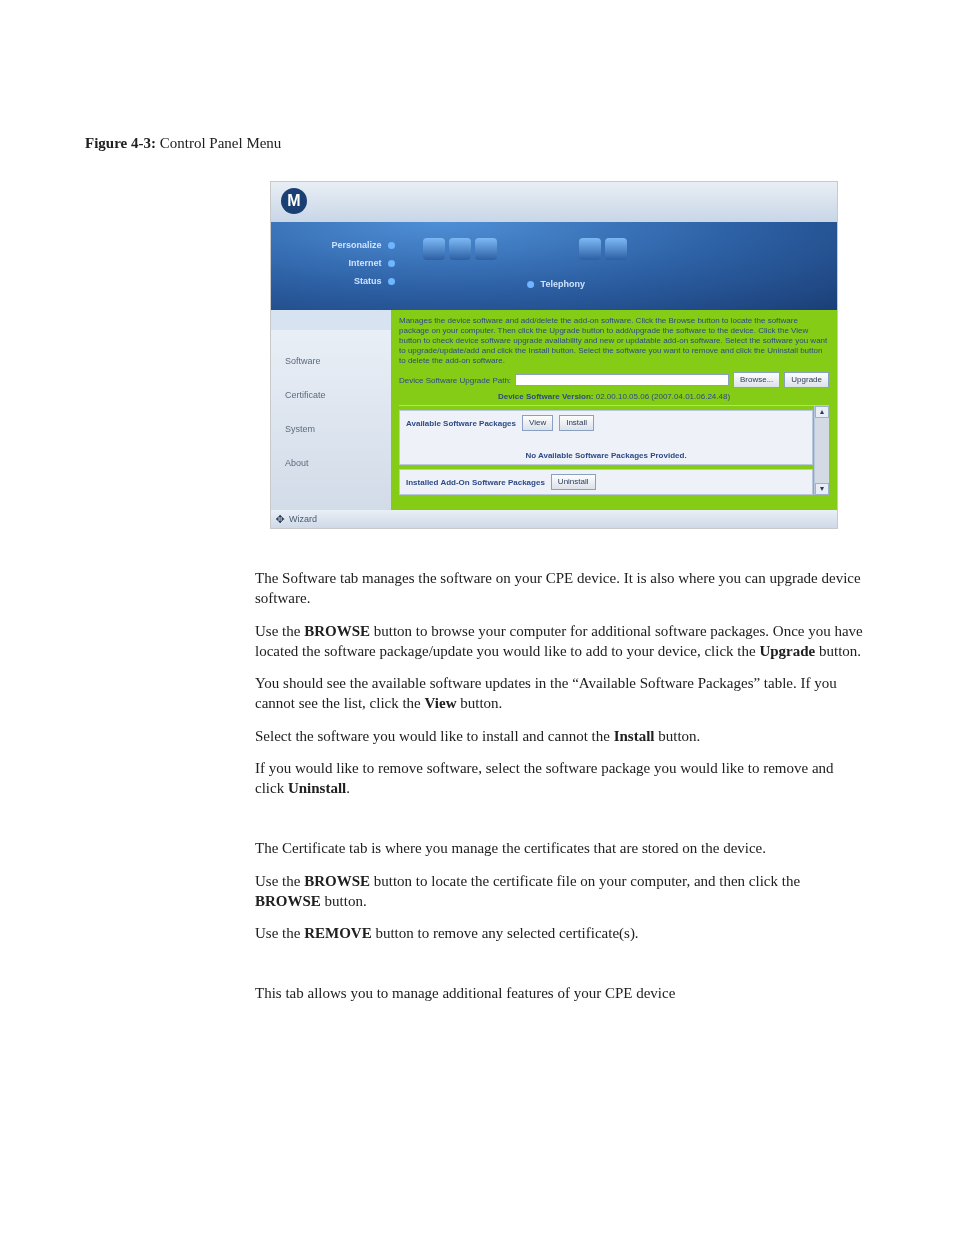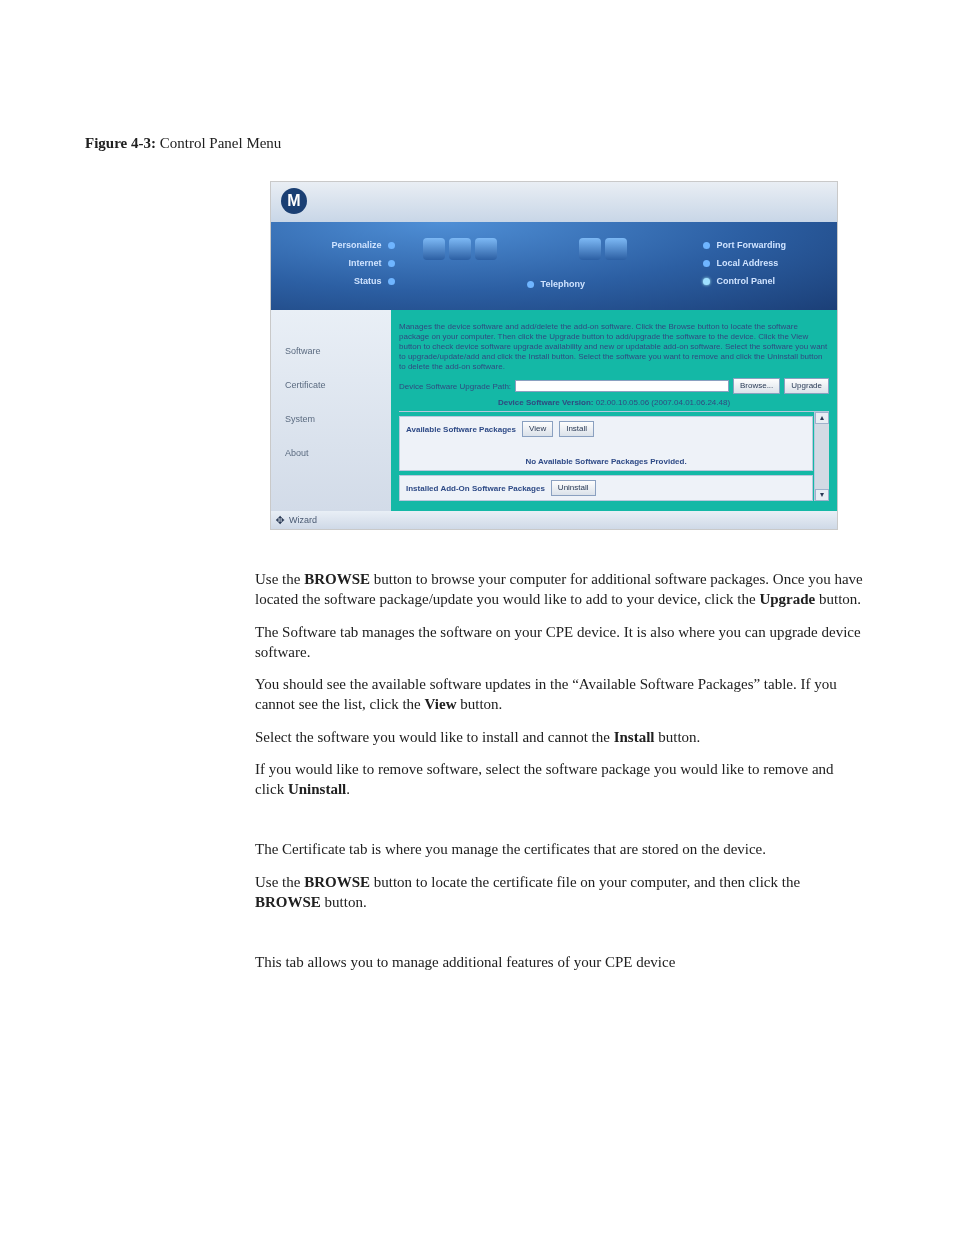--- a/index.html
+++ b/index.html
@@ -97,29 +97,30 @@
   .shot-body {
     display: flex;
     background: #d7e3f0;
     min-height: 200px;
   }
   .shot-side {
     width: 120px;
     background: linear-gradient(#e9eff6,#d2dbe8);
     color: #5b6b80;
     font-size: 9px;
-    padding-top: 24px;
+    padding-top: 14px;
+    margin-top: 20px;
   }
   .shot-side div { padding: 12px 14px; }
   .shot-main {
     flex: 1;
-    background: #14b8a6;
+    background: #84cc16;
     color: #304a80;
     font-size: 8px;
-    padding: 12px 8px 6px 8px;
+    padding: 6px 8px 6px 8px;
     position: relative;
   }
   .desc-text { line-height: 1.25; margin-bottom: 6px; }
   .row-line { display: flex; align-items: center; gap: 4px; margin: 4px 0; flex-wrap: wrap; }
   .ui-label { color: #304a80; }
   .ui-input {
     flex: 1;
     min-width: 80px;
     height: 12px;
     background: #fff;
@@ -216,25 +217,20 @@
 
     <div class="shot-nav">
       <div class="nav-left">
         <div><span>Personalize</span> <span class="nav-dot"></span></div>
         <div><span>Internet</span> <span class="nav-dot"></span></div>
         <div><span>Status</span> <span class="nav-dot"></span></div>
       </div>
       <div class="nav-icons-left"><span></span><span></span><span></span></div>
       <div class="nav-icons-right"><span></span><span></span></div>
       <div class="nav-center"><span class="nav-dot"></span> <span>Telephony</span></div>
-      <div class="nav-right">
-        <div><span class="nav-dot"></span> <span>Port Forwarding</span></div>
-        <div><span class="nav-dot"></span> <span>Local Address</span></div>
-        <div><span class="nav-dot on"></span> <span>Control Panel</span></div>
-      </div>
     </div>
 
     <div class="shot-body">
       <div class="shot-side">
         <div>Software</div>
         <div>Certificate</div>
         <div>System</div>
         <div>About</div>
       </div>
 
@@ -278,45 +274,48 @@
       </div>
     </div>
 
     <div class="shot-footer">
       <span class="wiz-icon">✥</span>
       <span>Wizard</span>
     </div>
   </div>
 
   <div class="prose">
+    <p>The Software tab manages the software on your CPE device. It is also where you can upgrade device software.</p>
+
     <p>
       <span>Use the </span><b>BROWSE</b><span> button to browse your computer for additional software packages. Once you have located the software package/update you would like to add to your device, click the </span><b>Upgrade</b><span> button.</span>
     </p>
 
-    <p>The Software tab manages the software on your CPE device. It is also where you can upgrade device software.</p>
-
     <p>
       <span>You should see the available software updates in the “Available Software Packages” table. If you cannot see the list, click the </span><b>View</b><span> button.</span>
     </p>
 
     <p>
       <span>Select the software you would like to install and cannot the </span><b>Install</b><span> button.</span>
     </p>
 
     <p>
       <span>If you would like to remove software, select the software package you would like to remove and click </span><b>Uninstall</b><span>.</span>
     </p>
 
     <div class="gap"></div>
 
     <p>The Certificate tab is where you manage the certificates that are stored on the device.</p>
 
     <p>
       <span>Use the </span><b>BROWSE</b><span> button to locate the certificate file on your computer, and then click the </span><b>BROWSE</b><span> button.</span>
     </p>
 
+    <p>
+      <span>Use the </span><b>REMOVE</b><span> button to remove any selected certificate(s).</span>
+    </p>
 
     <div class="gap"></div>
 
     <p>This tab allows you to manage additional features of your CPE device</p>
   </div>
 
 </div>
 
 </body></html>

